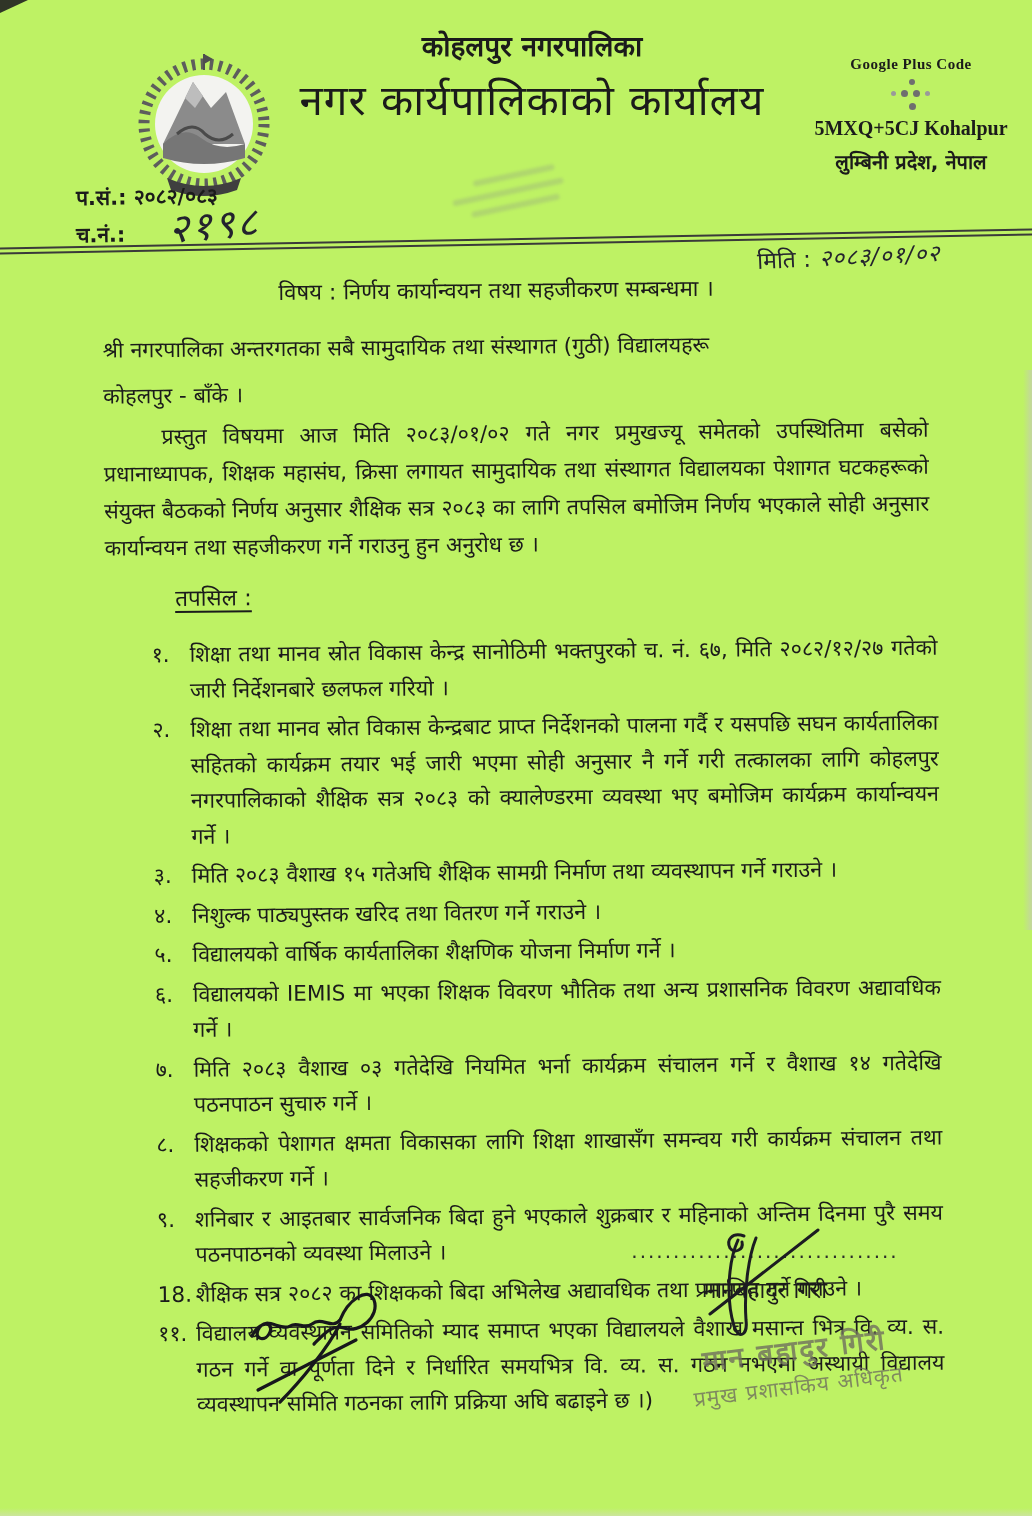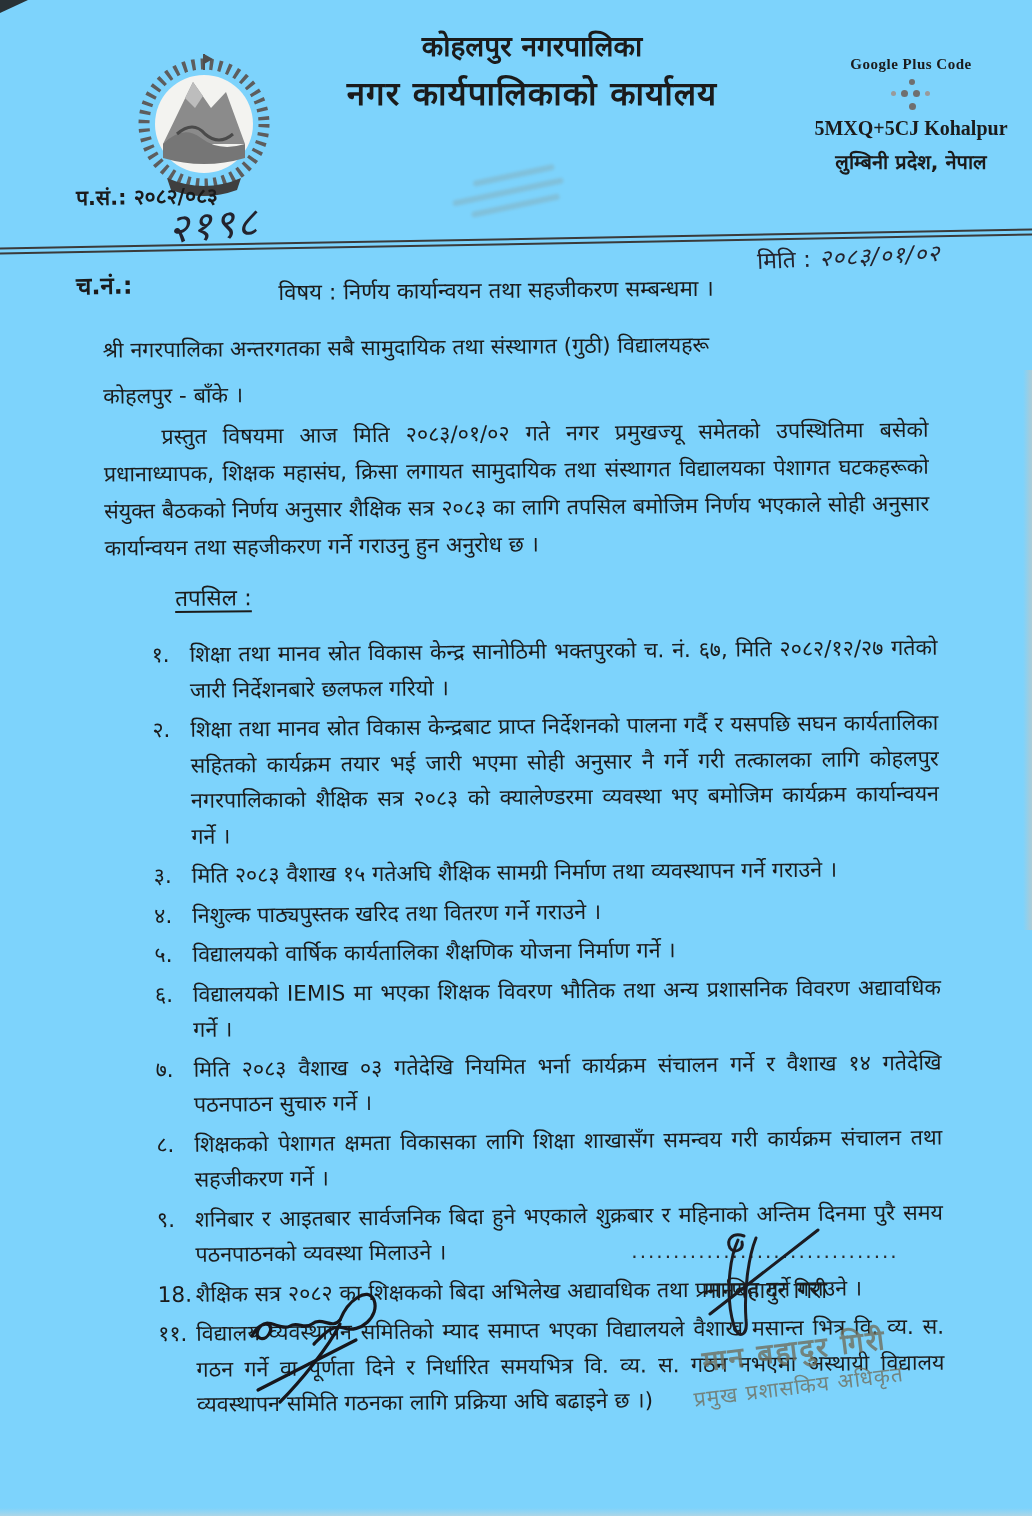--- a/index.html
+++ b/index.html
@@ -1,46 +1,46 @@
 <!DOCTYPE html>
 <html><head>
 <meta charset="utf-8">
 <style>
   * { margin:0; padding:0; box-sizing:border-box; }
   html,body { width:1032px; height:1516px; }
   body { font-family:"DejaVu Sans", sans-serif; background:#e8e8e6; }
   .page {
     position:relative; width:1032px; height:1516px; overflow:hidden;
-    background:#7dd3fc; color:#1b1b1b;
+    background:#bef264; color:#1b1b1b;
   }
   
   .corner-tl { position:absolute; left:0; top:0; width:28px; height:13px;
     background:#202020; clip-path:polygon(0 0,100% 0,0 100%); opacity:.9; }
   .edge-right { position:absolute; right:0; top:370px; width:9px; height:560px;
     background:linear-gradient(to left,#c6c6c0,rgba(255,255,255,0)); opacity:.65; }
   .edge-bottom { position:absolute; left:0; bottom:0; width:100%; height:8px;
     background:linear-gradient(to top,#d8d8d3,rgba(255,255,255,0)); opacity:.5; }
 
   
   .emblem { position:absolute; left:133px; top:42px; width:142px; height:172px; }
   .head-center { position:absolute; left:272px; top:26px; width:520px; text-align:center; }
   .head-muni { font-size:28px; font-weight:bold; }
-  .head-office { font-size:33px; font-weight:bold; margin-top:6px; letter-spacing:1px; white-space:nowrap; }
+  .head-office { font-size:42px; font-weight:normal; margin-top:6px; letter-spacing:1px; white-space:nowrap; }
   .head-loc { font-size:27px; font-weight:bold; margin-top:16px; }
 
   .plus-block { position:absolute; right:16px; top:56px; width:210px; text-align:center;
     font-family:"Liberation Serif", serif; }
   .plus-label { font-size:15px; font-weight:bold; letter-spacing:.5px; }
   .plus-icon { position:relative; width:52px; height:34px; margin:6px auto 4px auto; }
   .plus-icon i { position:absolute; border-radius:50%; background:#6f6f6f; }
   .plus-code { font-size:20px; font-weight:bold; margin-top:2px; }
   .plus-province { font-size:20px; font-weight:bold; margin-top:8px; font-family:"DejaVu Sans", sans-serif; }
 
   .ps-line { position:absolute; left:76px; top:182px; font-size:21px; font-weight:bold; transform:rotate(-1deg); }
-  .chn-label { position:absolute; left:76px; top:220px; font-size:24px; font-weight:bold; transform:rotate(-1deg);margin-top:48px; }
+  .chn-label { position:absolute; left:76px; top:220px; font-size:21px; font-weight:bold; transform:rotate(-1deg); }
   .chn-value { position:absolute; left:168px; top:196px; font-size:40px; font-style:italic;
     transform:rotate(-5deg); color:#23232e; letter-spacing:2px; }
 
   .rule { position:absolute; left:-6px; top:238px; width:1046px; height:7px;
     border-top:2.5px solid #3a3a3a; border-bottom:2px solid #3a3a3a;
     transform:rotate(-1.05deg); }
 
   .date-line { position:absolute; right:92px; top:240px; font-size:23px; font-style:italic;
     transform:rotate(-2.5deg); color:#24242e; letter-spacing:1px; }
   .date-line .lbl { font-style:normal; letter-spacing:0; }

